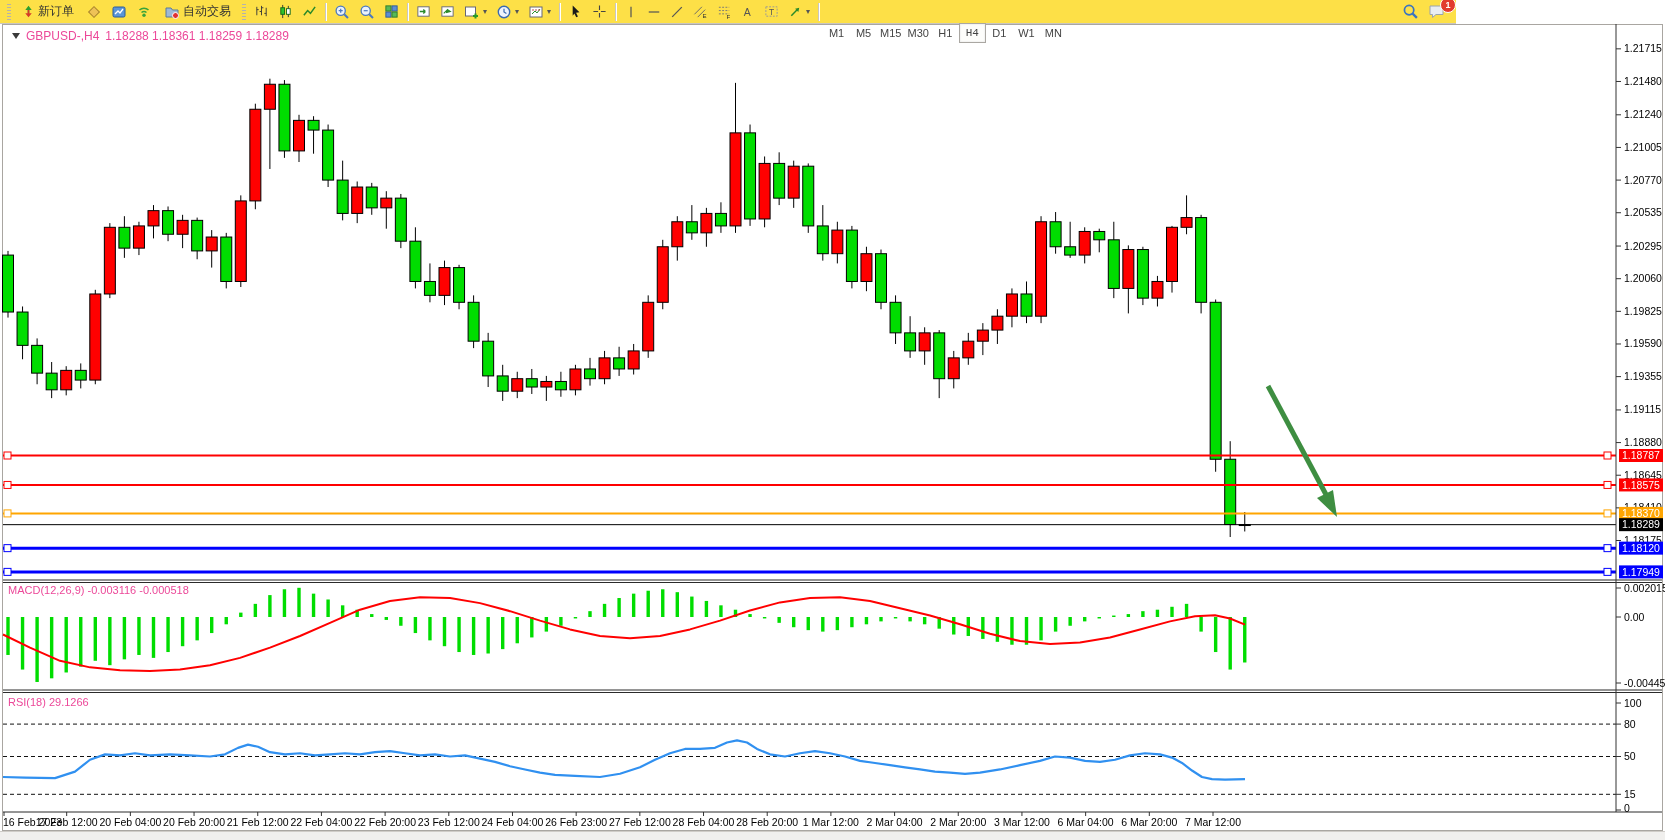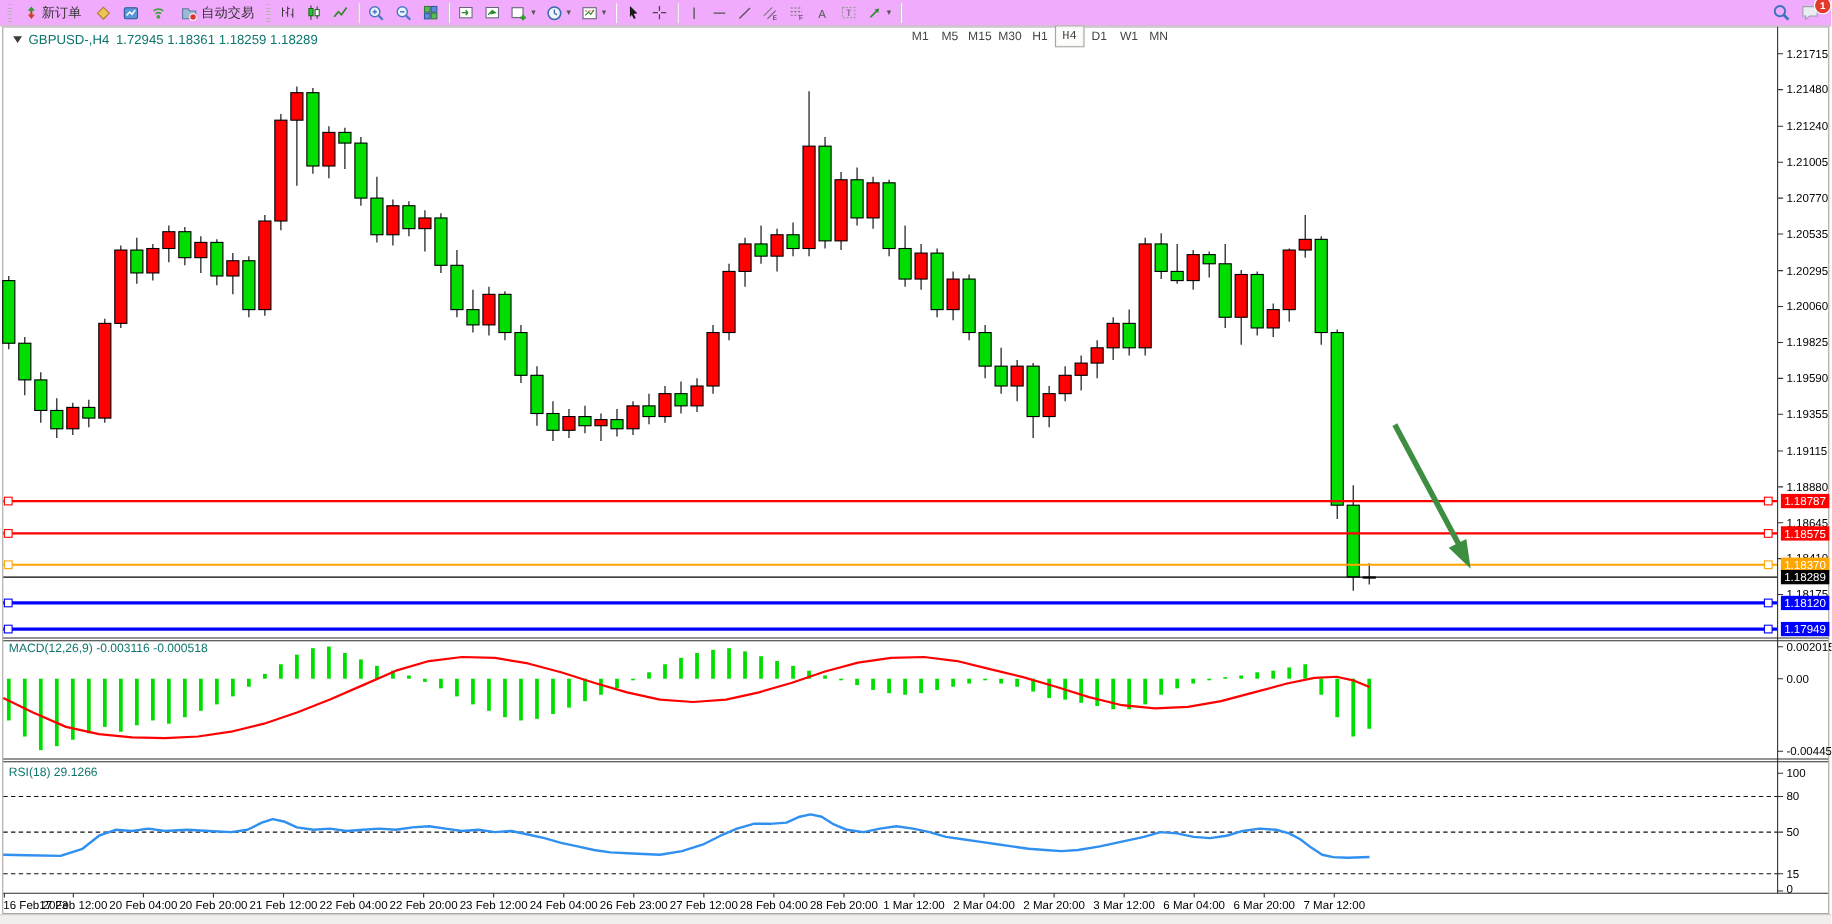--- a/index.html
+++ b/index.html
@@ -3,22 +3,22 @@
 <meta charset="utf-8">
 <style>
   html,body{margin:0;padding:0;}
   body{
     width:1665px;height:840px;position:relative;overflow:hidden;
     background:#ffffff;font-family:"Liberation Sans",sans-serif;
     -webkit-font-smoothing:antialiased;
   }
   
   #toolbar{
-    position:absolute;left:0;top:0;width:1665px;height:24px;
-    background:#f0abfc;border-bottom:1px solid #c9c6c1;
+    position:absolute;left:0;top:0;width:1456px;height:24px;
+    background:#fde047;border-bottom:1px solid #c9c6c1;
     display:flex;align-items:center;gap:1px;padding:0 4px;box-sizing:border-box;
     font-size:12px;color:#333;z-index:5;
   }
   .grip{width:4px;height:16px;margin:0 3px;
     background:repeating-linear-gradient(to bottom,#b5b2ad 0 1px,transparent 1px 3px);}
   .sep{width:1px;height:18px;background:#c9c6c1;margin:0 3px;box-shadow:1px 0 0 #fff;}
   .tb-btn{
     height:22px;min-width:22px;border:1px solid transparent;background:transparent;
     display:flex;align-items:center;justify-content:center;gap:3px;
     padding:0 3px;border-radius:2px;font-size:12px;color:#333;font-family:inherit;
@@ -34,21 +34,21 @@
   }
   .tf-btn.active{background:#fdfdfb;border:1px solid #aaa7a2;box-shadow:inset 0 0 2px #ddd;font-family:Liberation Mono, monospace;}
   .spacer{flex:1}
   #notif-wrap{position:relative;margin-right:2px;}
   #notif-badge{
     position:absolute;top:-4px;right:-6px;width:14px;height:14px;border-radius:50%;
     background:#e23b2e;color:#fff;font-size:9px;font-weight:bold;
     display:flex;align-items:center;justify-content:center;border:1px solid #fff;
   }
   
-  .hdr{position:absolute;font-size:11px;color:#0f766e;z-index:4;white-space:nowrap;}
+  .hdr{position:absolute;font-size:11px;color:#ec4899;z-index:4;white-space:nowrap;}
   #chart-title{left:12px;top:29px;font-size:12px;display:flex;align-items:center;gap:6px;}
   .tri{width:0;height:0;border-left:4px solid transparent;border-right:4px solid transparent;
        border-top:6px solid #3a3a3a;display:inline-block;}
   #macd-header{left:8px;top:584px;text-align:center;}
   #rsi-header{left:8px;top:696px;}
   .ghost{position:absolute;z-index:3;background:transparent;}
   #bottom-strip{position:absolute;left:0;top:831px;width:1665px;height:9px;
     background:#f0efed;border-top:1px solid #cfccc7;z-index:2;}
   #chart-svg{position:absolute;left:0;top:0;z-index:1;}
   svg text{font-family:"Liberation Sans",sans-serif;}
@@ -327,21 +327,21 @@
           </svg>
       </span>
     </button>
     <div id="notif-badge">1</div>
   </div>
 </div>
 
 <div id="chart-title" class="hdr">
   <span class="tri"></span>
   <span>GBPUSD-,H4</span>
-  <span>1.72945 1.18361 1.18259 1.18289</span>
+  <span>1.18288 1.18361 1.18259 1.18289</span>
 </div>
 <div id="macd-header" class="hdr">MACD(12,26,9) -0.003116 -0.000518</div>
 <div id="rsi-header" class="hdr">RSI(18) 29.1266</div>
 
 <div class="ghost" style="left:3px;top:24px;width:1613px;height:553px"></div>
 <div class="ghost" style="left:1616px;top:24px;width:49px;height:788px"></div>
 <div class="ghost" style="left:3px;top:812px;width:1613px;height:19px"></div>
 <div class="ghost" style="left:3px;top:577px;width:1613px;height:7px"></div>
 <div class="ghost" style="left:3px;top:688px;width:1613px;height:7px"></div>
 

